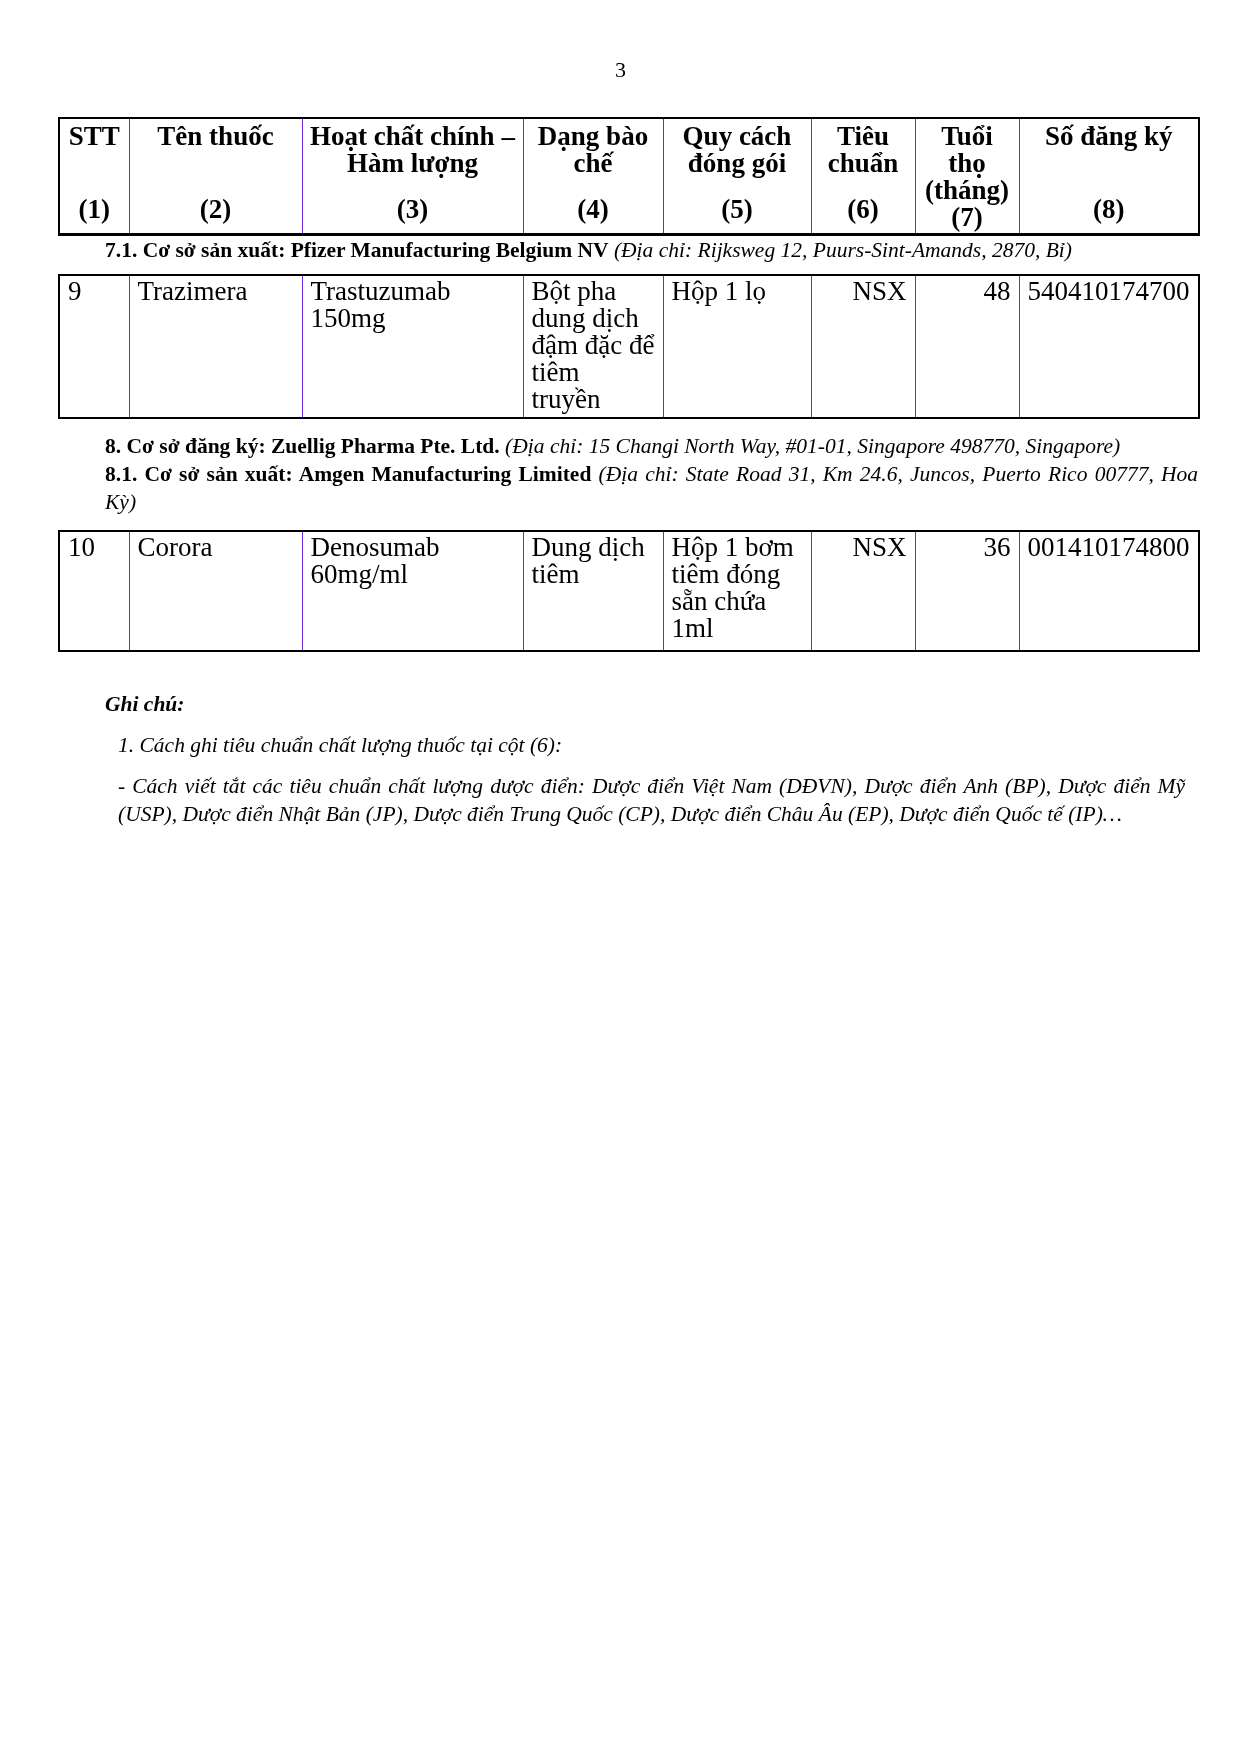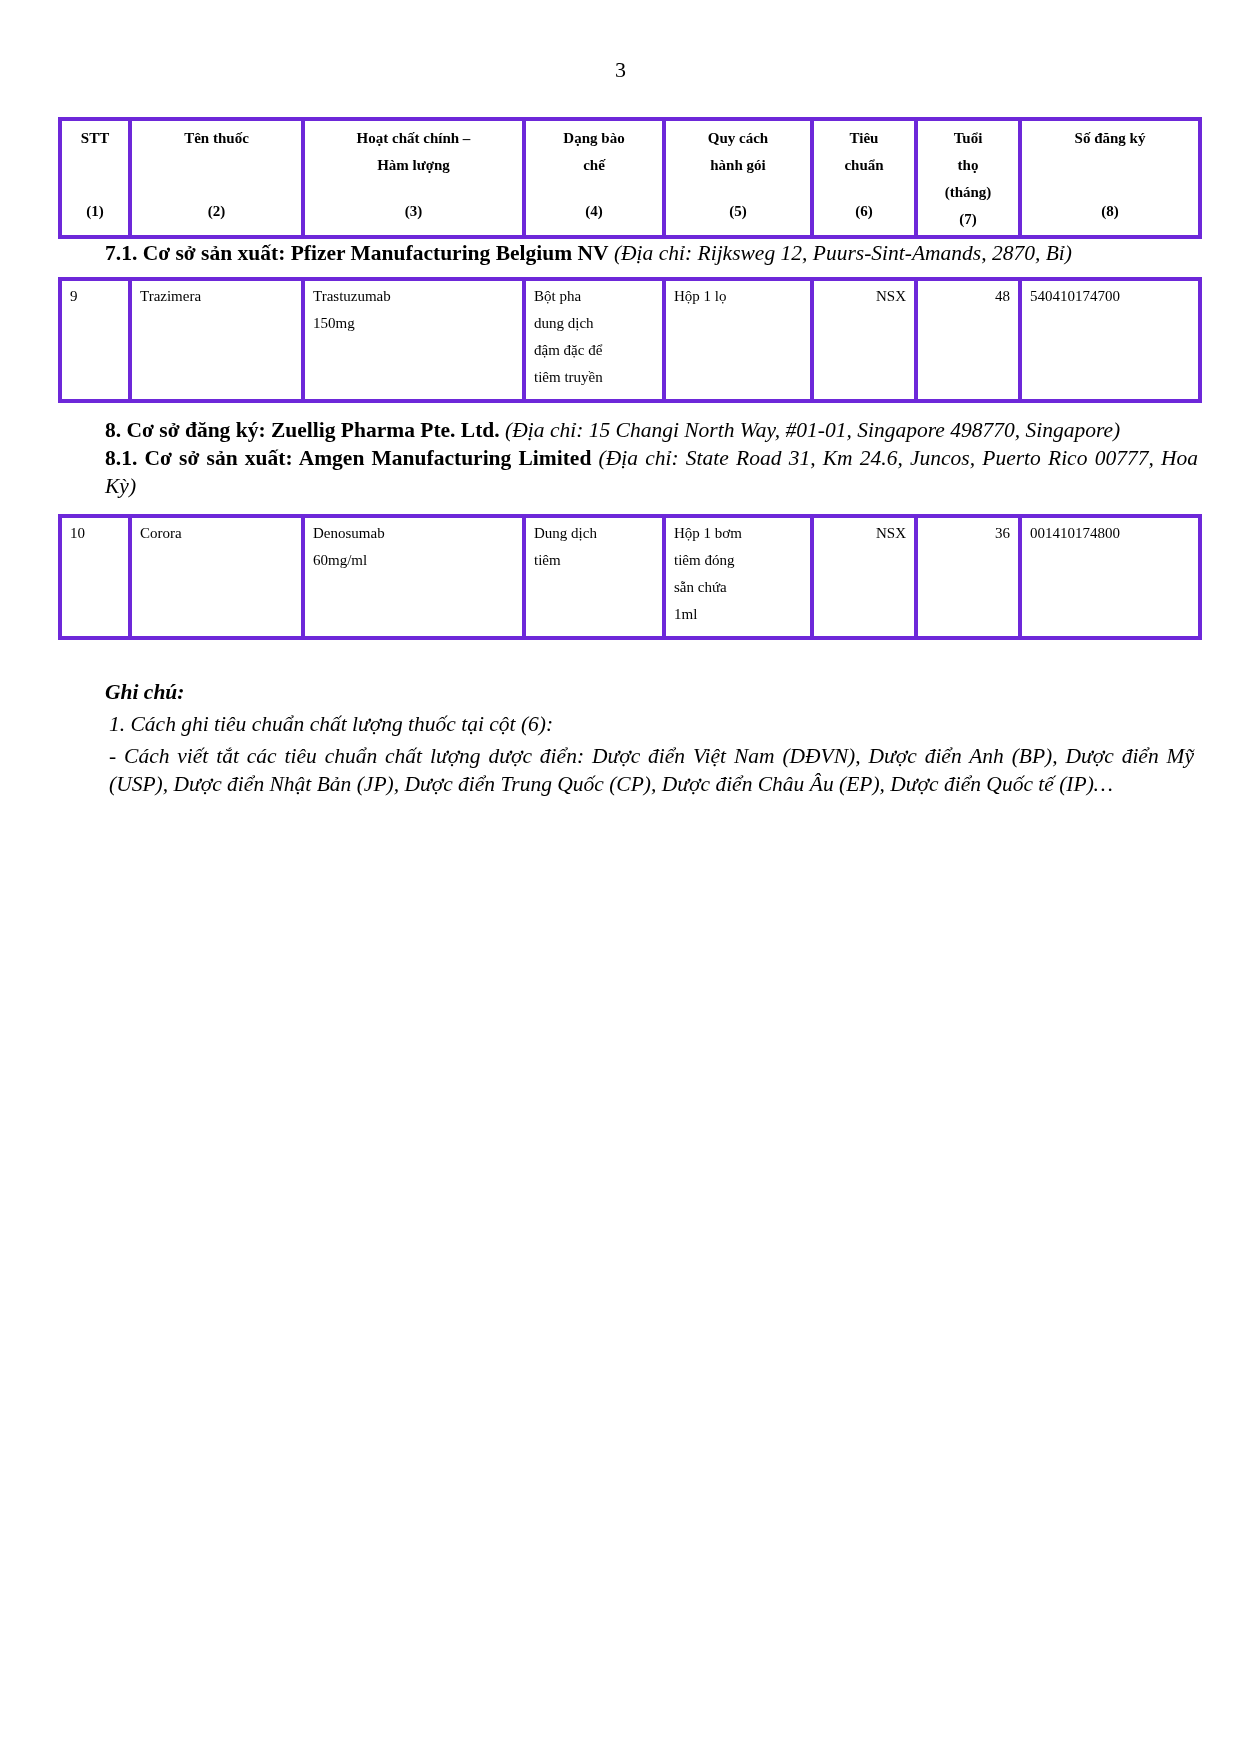--- a/index.html
+++ b/index.html
@@ -22,24 +22,24 @@
 
   
   .reg-table {
     border-collapse: collapse;
     table-layout: fixed;
     width: 1140px;
     margin-left: 58px;
     border: 2px solid #000;
   }
   .reg-table th, .reg-table td {
-    border: 4px solid #6d28d9;
+    border: 1px solid #6d28d9;
     vertical-align: top;
     padding: 2px 8px 4px 8px;
-    font-size: 15px;
+    font-size: 27px;
     line-height: 27px;
     white-space: pre-line;
     overflow: hidden;
   }
   .header-table { margin-top: 33px; border-bottom: 3px solid #000; }
   .header-table th { font-weight: bold; text-align: center; padding: 4px 4px 2px 4px; }
   .th-inner {
     display: flex; flex-direction: column;
     justify-content: space-between; align-items: center;
     min-height: 100px;
@@ -65,21 +65,21 @@
   .org-address { font-style: italic; }
 
   
   .notes {
     box-sizing: border-box;
     width: 1140px;
     margin: 38px 0 0 58px;
     padding-left: 47px;
   }
   .notes-heading { font-weight: bold; font-style: italic; margin: 0; }
-  .note-item { margin: 4px; font-style: italic; text-align: justify; }
+  .note-item { margin: 13px; font-style: italic; text-align: justify; }
 </style>
 </head>
 <body>
 
 <div class="page">
 
   <div class="page-number">3</div>
 
   <table class="reg-table header-table">
     <colgroup>
@@ -94,21 +94,21 @@
     </colgroup>
     <tbody>
         <tr>
       <th><div class="th-inner"><span class="th-label">STT</span><span class="th-index">(1)</span></div></th>
       <th><div class="th-inner"><span class="th-label">Tên thuốc</span><span class="th-index">(2)</span></div></th>
       <th><div class="th-inner"><span class="th-label">Hoạt chất chính –
 Hàm lượng</span><span class="th-index">(3)</span></div></th>
       <th><div class="th-inner"><span class="th-label">Dạng bào
 chế</span><span class="th-index">(4)</span></div></th>
       <th><div class="th-inner"><span class="th-label">Quy cách
-hành gói</span><span class="th-index">(5)</span></div></th>
+đóng gói</span><span class="th-index">(5)</span></div></th>
       <th><div class="th-inner"><span class="th-label">Tiêu
 chuẩn</span><span class="th-index">(6)</span></div></th>
       <th><div class="th-inner"><span class="th-label">Tuổi
 thọ
 (tháng)</span><span class="th-index">(7)</span></div></th>
       <th><div class="th-inner"><span class="th-label">Số đăng ký</span><span class="th-index">(8)</span></div></th>
     </tr>
   </tbody>
     </table>
 

